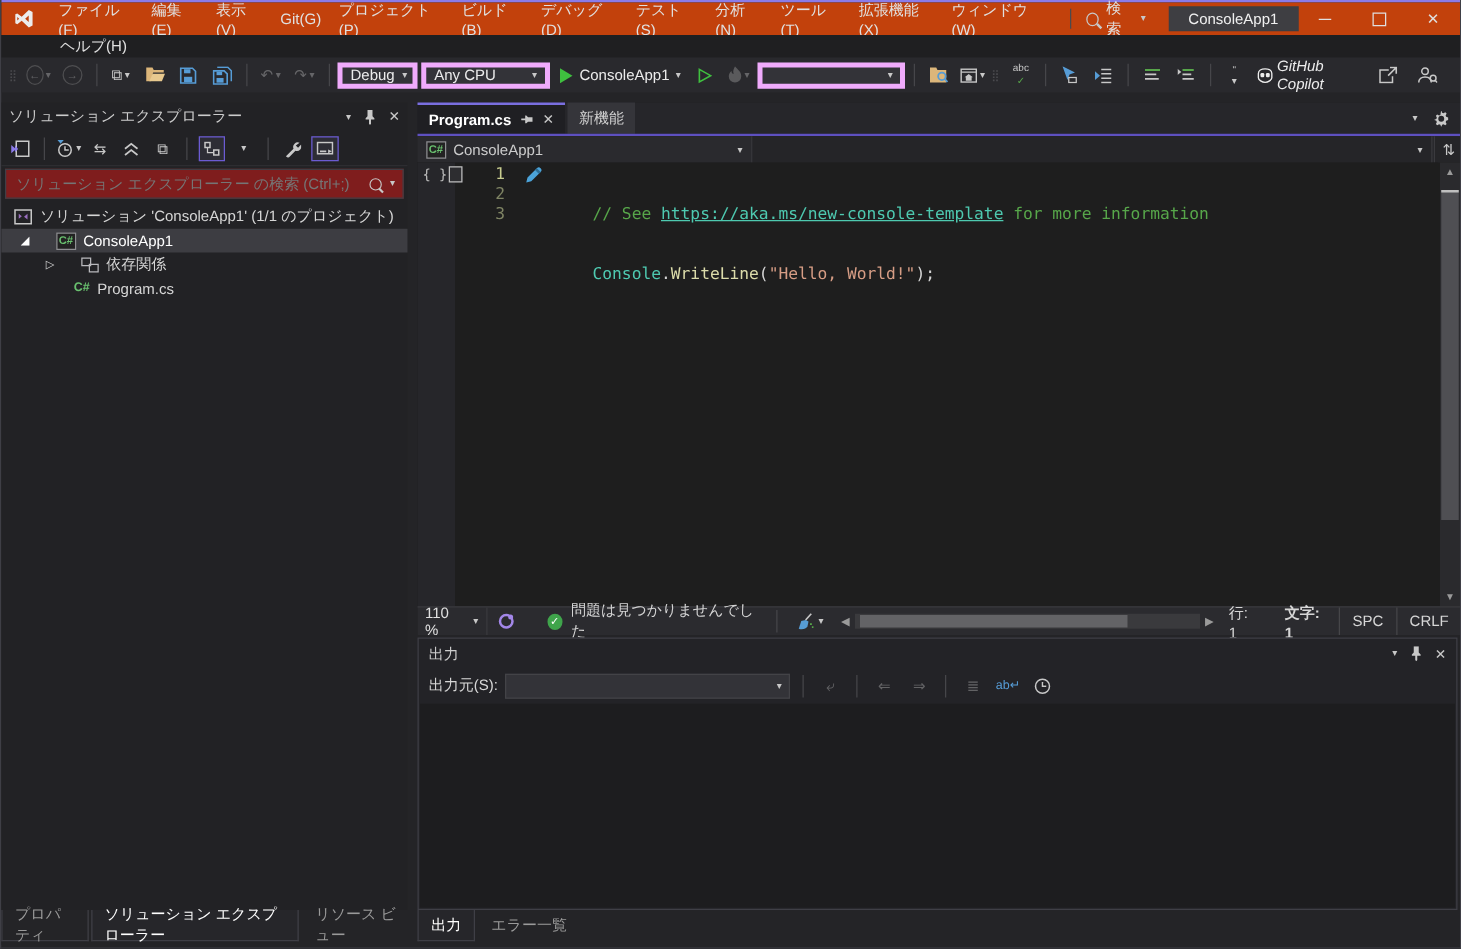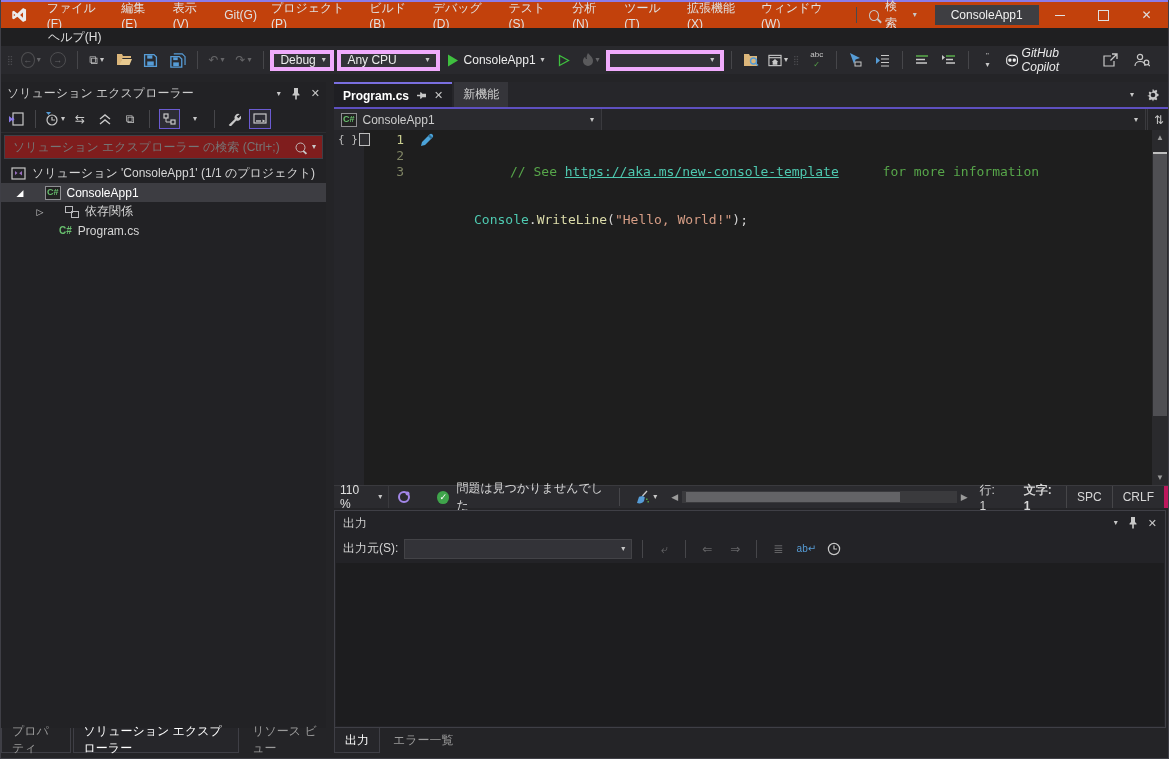--- a/index.html
+++ b/index.html
@@ -68,21 +68,21 @@
   .nav-combo .caret{margin-left:auto;}
   .splitbox{width:22px;height:21px;margin-left:auto;display:flex;align-items:center;justify-content:center;border-left:1px solid #3a3a3e;color:#c8c8c8;}
   .codearea{position:absolute;left:0;top:48px;right:20px;bottom:23px;background:#1e1e1e;font-family:"DejaVu Sans Mono","Liberation Mono",monospace;font-size:13px;}
   .glyphmargin{position:absolute;left:0;top:0;bottom:0;width:30px;background:#26262a;}
   .braces-ico{position:absolute;left:4px;top:3px;color:#bdbdbd;font-size:11px;display:flex;align-items:center;gap:1px;}
   .braces-ico .doc{width:9px;height:11px;border:1px solid #bdbdbd;background:#2d2d30;display:inline-block;}
   .lnums{position:absolute;left:36px;top:2px;width:34px;text-align:right;line-height:16px;color:#7f8464;}
   .lnums .cur{color:#c8cd8f;}
   .penmark{position:absolute;left:86px;top:3px;}
   .codelines{position:absolute;left:140px;top:2px;line-height:16px;white-space:pre;}
-  .c-comment{color:#57a64a;margin-left:36px;}
+  .c-comment{color:#57a64a;}
   .c-link{color:#4ec9b0;text-decoration:underline;}
   .c-type{color:#4ec9b0;}
   .c-method{color:#dcdcaa;}
   .c-str{color:#d69d85;}
   .c-punct{color:#d4d4d4;}
   .vscroll{position:absolute;right:2px;top:48px;width:16px;bottom:23px;background:#2a2a2d;}
   .varrow{height:15px;display:flex;align-items:center;justify-content:center;font-size:8px;color:#9a9a9a;}
   .vthumb{position:absolute;left:1px;right:1px;top:22px;height:262px;background:#4f4f53;border-top:2px solid #bfbfbf;}
   .varrow.dn{position:absolute;bottom:0;left:0;right:0;}
   .ebar{position:absolute;left:0;bottom:0;width:100%;height:23px;background:#2b2b2f;border-top:1px solid #3a3a3e;display:flex;align-items:center;box-sizing:border-box;font-size:12px;}
@@ -512,21 +512,21 @@
       </span>
       <span style="margin-left:14px;font-size:9px;color:#9a9a9a;">◀</span>
       <span class="hscroll">
           <span class="hthumb"></span>
         </span>
       <span style="font-size:9px;color:#9a9a9a;">▶</span>
       <span style="margin-left:auto;display:flex;align-items:center;height:100%;">
         <span style="padding:0 12px;">行: 1</span>
         <span style="padding:0 12px;font-weight:bold;">文字: 1</span>
         <span class="ssep">SPC</span>
-        <span class="ssep" style="border-right:6px solid #be185d;">CRLF</span>
+        <span class="ssep" style="border-right:1px solid #be185d;">CRLF</span>
       </span>
     </div>
   </div>
 
   <div class="output">
     <div class="out-head">
       <span>出力</span>
       <span class="sp">
         <span class="caret">▾</span>
         <svg width="10" height="12" viewBox="0 0 10 12">

